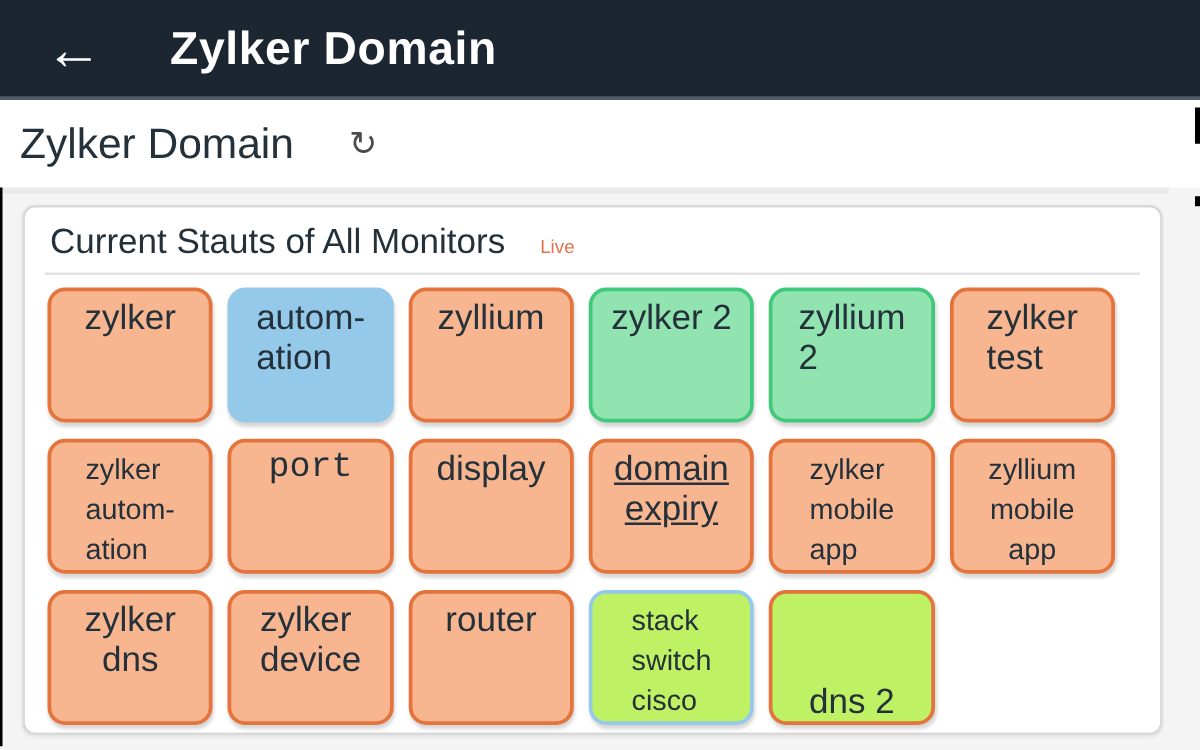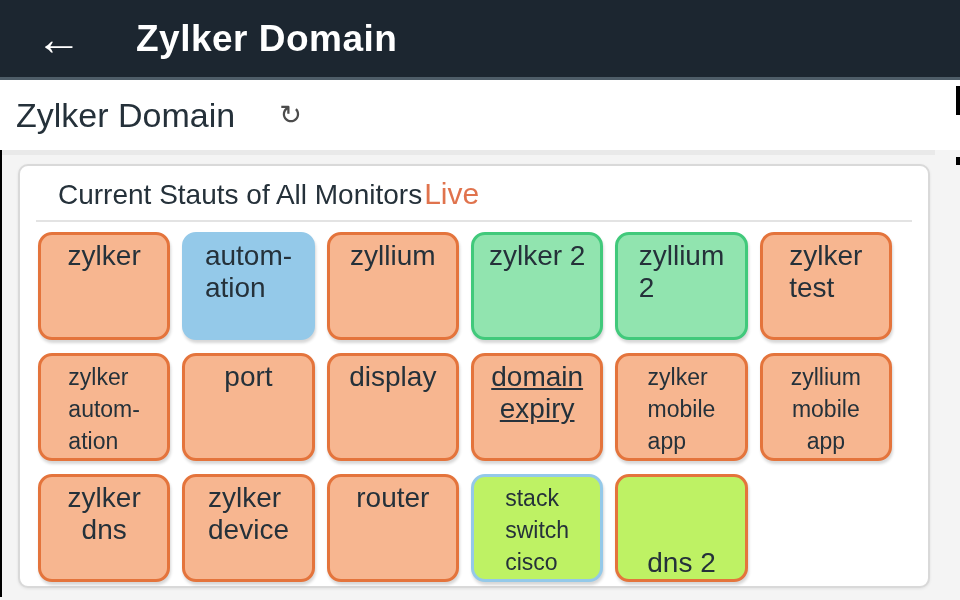--- a/index.html
+++ b/index.html
@@ -34,24 +34,24 @@
   }
   .last-updated { margin-left:16px; font-size:25px; color:#8d8d86; }
   .last-updated b { color:#7b776d; }
   .page-divider { height:5px; background:#e9e9e9; width:935px; }
   .card {
     position:absolute; left:18px; top:164px; width:912px; height:424px;
     background:#ffffff; border:2px solid #d9d9d9; border-radius:10px;
     box-shadow:0 1px 3px rgba(0,0,0,0.08);
   }
   .card-header {
-    display:flex; align-items:baseline; padding:11px 18px 9px 38px;
+    display:flex; align-items:baseline; padding:11px 18px 9px 20px;
   }
   .card-title { font-size:28px; color:#25313a; }
-  .live-label { margin-left:2px; font-size:30px; color:#e0734d; }
+  .live-label { margin-left:28px; font-size:15px; color:#e0734d; }
   .card-divider { height:2px; background:#e3e3e3; margin:0 16px; }
   .monitor-grid {
     display:grid; grid-template-columns:repeat(6,1fr);
     grid-auto-rows:108px; gap:13px 12px;
     padding:10px 36px 0 18px;
   }
   .tile {
     border:3px solid; border-radius:14px;
     display:flex; justify-content:center; align-items:flex-start;
     padding:5px 6px 0 6px; cursor:pointer;
@@ -117,21 +117,21 @@
       </div>
       <div class="tile" style="background: rgb(247, 182, 144); border-color: rgb(228, 116, 60);">
         <span class="tile-label">zylker
 test</span>
       </div>
       <div class="tile small" style="background: rgb(247, 182, 144); border-color: rgb(228, 116, 60);">
         <span class="tile-label">zylker
 autom-
 ation</span>
       </div>
-      <div class="tile" style="background: rgb(247, 182, 144); border-color: rgb(228, 116, 60);">
+      <div class="tile" style="background: rgb(247, 182, 144); border-color: rgb(228, 116, 60); font-family: Liberation Mono, monospace;">
         <span class="tile-label">port</span>
       </div>
       <div class="tile" style="background: rgb(247, 182, 144); border-color: rgb(228, 116, 60);">
         <span class="tile-label">display</span>
       </div>
       <div class="tile" style="background: rgb(247, 182, 144); border-color: rgb(228, 116, 60); text-decoration: underline;">
         <span class="tile-label" style="text-align: center;">domain
 expiry</span>
       </div>
       <div class="tile small" style="background: rgb(247, 182, 144); border-color: rgb(228, 116, 60);">

